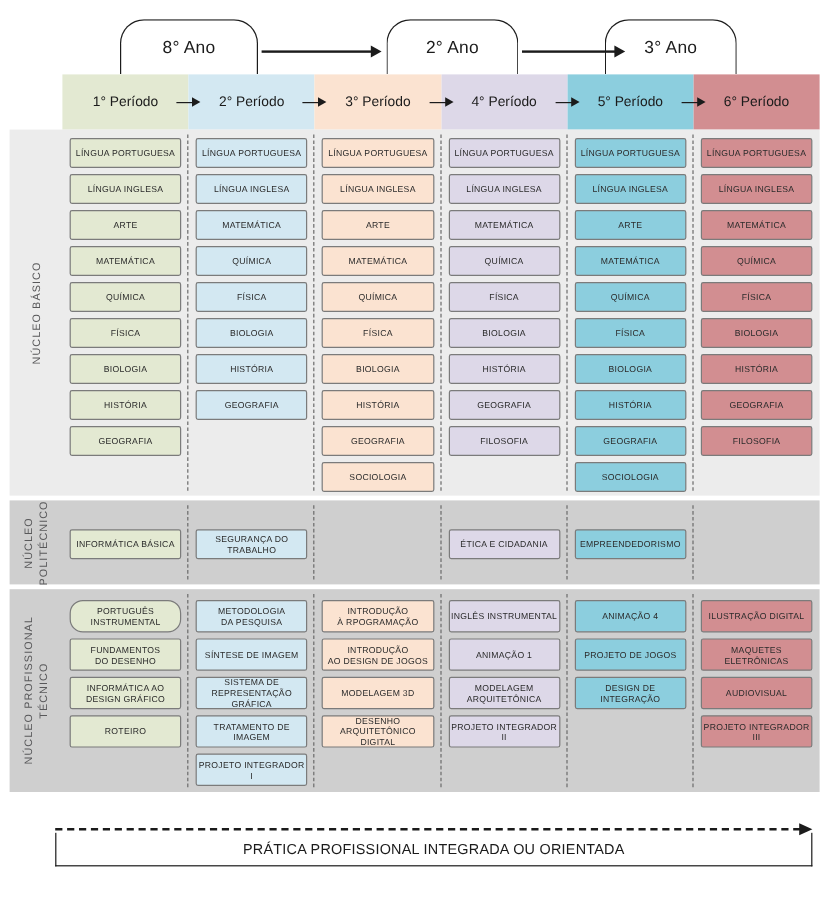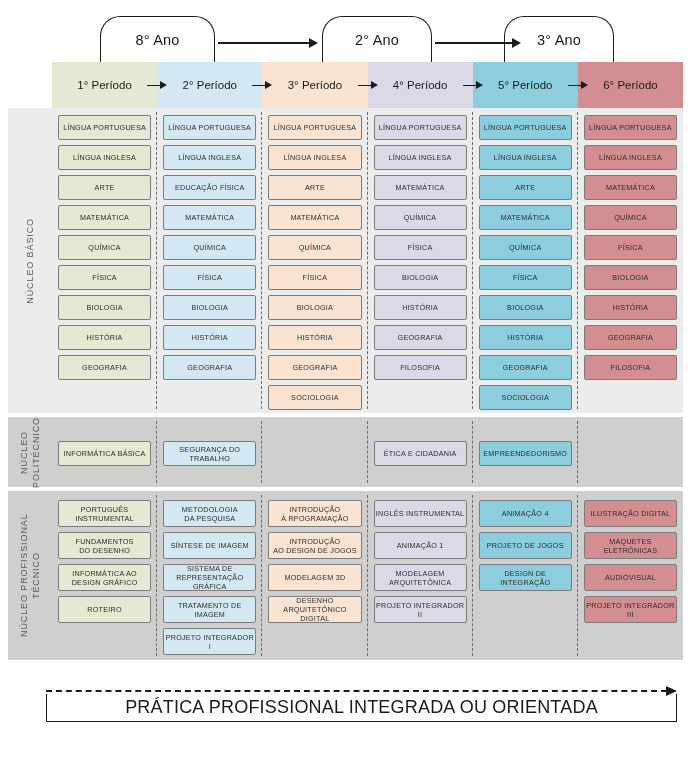--- a/index.html
+++ b/index.html
@@ -136,21 +136,21 @@
     width:0;height:0;
     border-top:5.5px solid transparent;
     border-bottom:5.5px solid transparent;
     border-left:11px solid #1b1b1b;
   }
   #practice-box{
     position:absolute; left:46px; top:22px; width:631px; height:28px;
     border:1.4px solid #1b1b1b; border-top:none;
     box-sizing:border-box;
     display:flex; align-items:center; justify-content:center;
-    font-size:18px; color:#1b1b1b; letter-spacing:.2px;
+    font-size:12px; color:#1b1b1b; letter-spacing:.2px;
   }
 </style>
 </head>
 <body>
 
 <div id="year-row">
     <div class="year-box" style="left: 100px; width: 115px;">
       <span>8° Ano</span>
     </div>
     <div class="year-box" style="left: 322px; width: 110px;">
@@ -225,21 +225,20 @@
           <div class="box" style="background: rgb(227, 233, 210);"><span>QUÍMICA</span></div>
           <div class="box" style="background: rgb(227, 233, 210);"><span>FÍSICA</span></div>
           <div class="box" style="background: rgb(227, 233, 210);"><span>BIOLOGIA</span></div>
           <div class="box" style="background: rgb(227, 233, 210);"><span>HISTÓRIA</span></div>
           <div class="box" style="background: rgb(227, 233, 210);"><span>GEOGRAFIA</span></div>
         </div>
         <div class="col">
           <div class="divider"></div>
           <div class="box" style="background: rgb(211, 232, 242);"><span>LÍNGUA PORTUGUESA</span></div>
           <div class="box" style="background: rgb(211, 232, 242);"><span>LÍNGUA INGLESA</span></div>
-          <div class="box" style="background: rgb(211, 232, 242);"><span>EDUCAÇÃO FÍSICA</span></div>
           <div class="box" style="background: rgb(211, 232, 242);"><span>MATEMÁTICA</span></div>
           <div class="box" style="background: rgb(211, 232, 242);"><span>QUÍMICA</span></div>
           <div class="box" style="background: rgb(211, 232, 242);"><span>FÍSICA</span></div>
           <div class="box" style="background: rgb(211, 232, 242);"><span>BIOLOGIA</span></div>
           <div class="box" style="background: rgb(211, 232, 242);"><span>HISTÓRIA</span></div>
           <div class="box" style="background: rgb(211, 232, 242);"><span>GEOGRAFIA</span></div>
         </div>
         <div class="col">
           <div class="divider"></div>
           <div class="box" style="background: rgb(251, 227, 209);"><span>LÍNGUA PORTUGUESA</span></div>
@@ -319,21 +318,21 @@
         <div class="col last"></div>
       </div>
     </div>
     <div class="band band-tec" style="top: 383px; height: 169px;">
       <div class="band-label">
         <span>NÚCLEO PROFISSIONAL TÉCNICO</span>
       </div>
       <div class="cols">
         <div class="col">
           <div class="divider"></div>
-          <div class="box" style="background: rgb(227, 233, 210);"><span>PORTUGUÊS
+          <div class="box" style="background: rgb(227, 233, 210); border-radius: 11px;"><span>PORTUGUÊS
 INSTRUMENTAL</span></div>
           <div class="box" style="background: rgb(227, 233, 210);"><span>FUNDAMENTOS
 DO DESENHO</span></div>
           <div class="box" style="background: rgb(227, 233, 210);"><span>INFORMÁTICA AO
 DESIGN GRÁFICO</span></div>
           <div class="box" style="background: rgb(227, 233, 210);"><span>ROTEIRO</span></div>
         </div>
         <div class="col">
           <div class="divider"></div>
           <div class="box" style="background: rgb(211, 232, 242);"><span>METODOLOGIA

